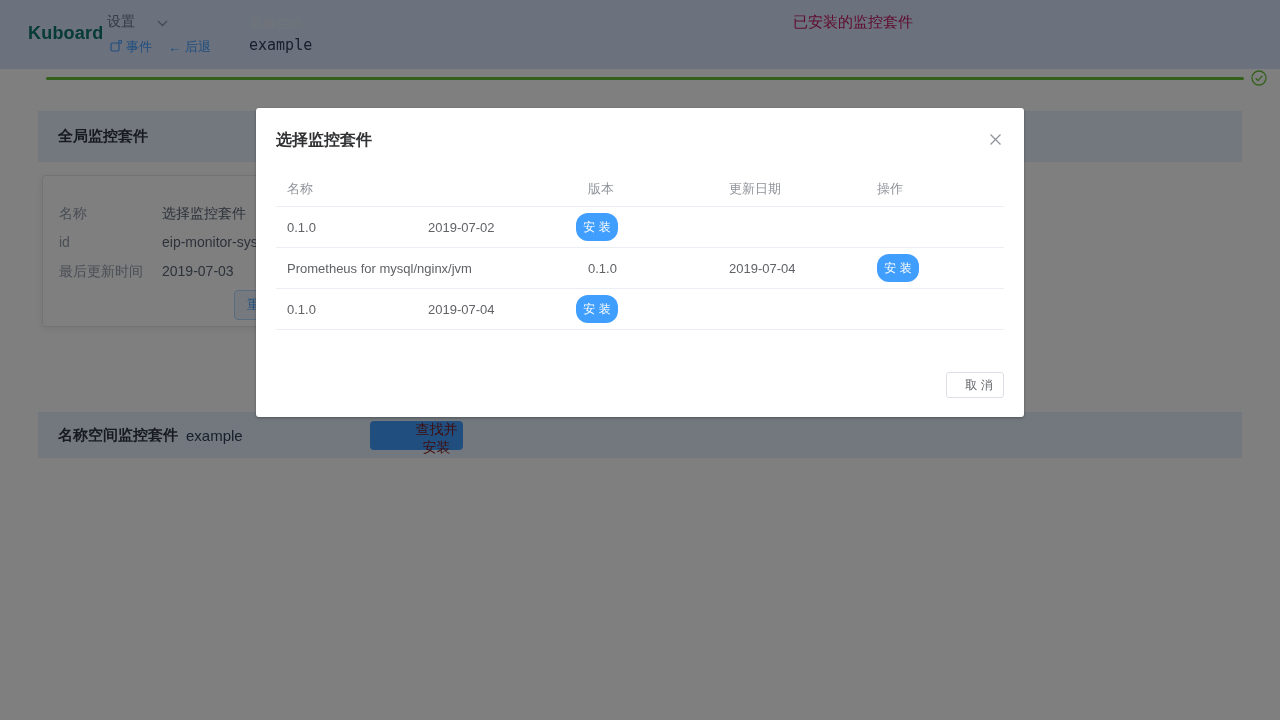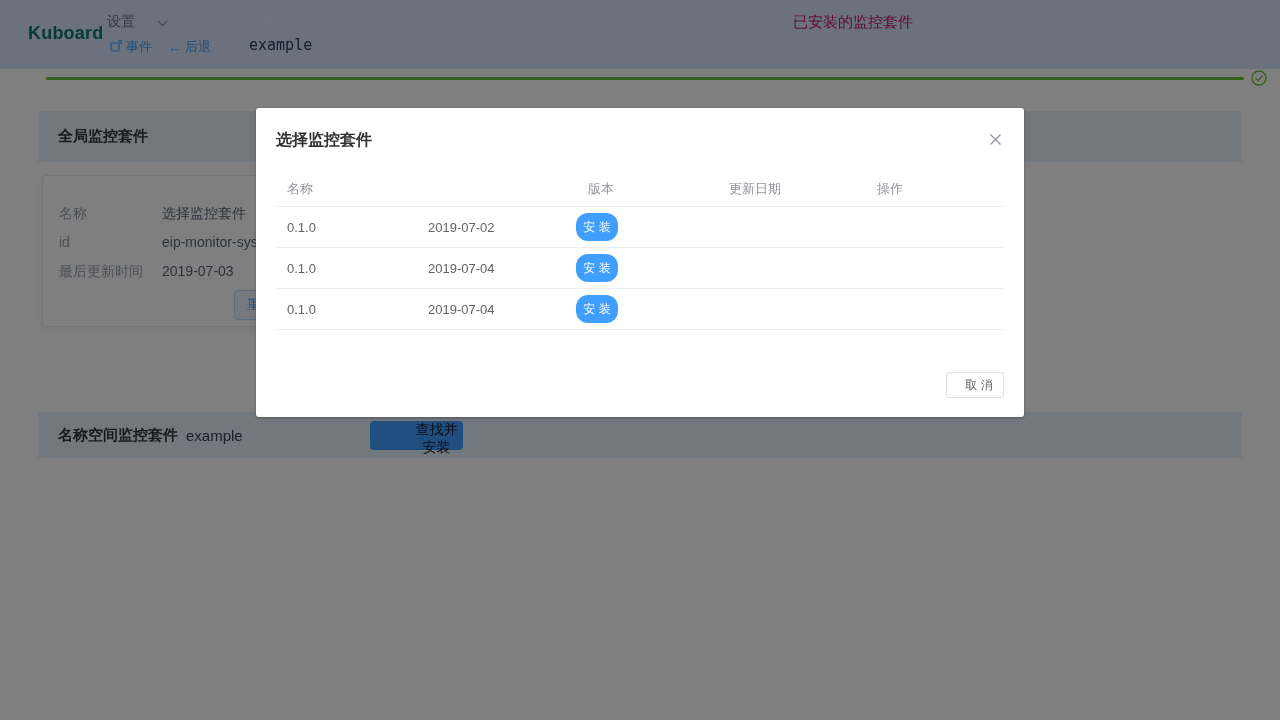--- a/index.html
+++ b/index.html
@@ -21,21 +21,21 @@
   .page-title { position:absolute; left:793px; top:13px; font-size:15px; color:#be185d; }
   
   .progress-line { position:absolute; left:46px; top:77px; width:1198px; height:3px; background:#67C23A; border-radius:2px; }
   .progress-check { position:absolute; left:1251px; top:70px; width:16px; height:16px; }
   
   .section-bar { position:absolute; left:38px; width:1204px; background:#e4f0fa; display:flex; align-items:center; padding:0 20px; }
   .bar-global { top:111px; height:51px; }
   .bar-ns { top:412px; height:46px; }
   .section-title { font-size:15px; font-weight:700; color:#2f3440; }
   .ns-inline { font-size:15px; color:#32405a; margin-left:8px; }
-  .find-install-btn { position:absolute; left:332px; top:9px; width:93px; height:29px; background:#409EFF; color:#0f172a; border:none; border-radius:4px; font-size:14px; font-family:inherit; cursor:pointer;padding-left:40px; }
+  .find-install-btn { position:absolute; left:332px; top:9px; width:93px; height:29px; background:#409EFF; color:#7f1d1d; border:none; border-radius:4px; font-size:14px; font-family:inherit; cursor:pointer;padding-left:40px; }
   
   .card { position:absolute; left:42px; top:175px; width:560px; height:152px; background:#fff; border:1px solid #e4e7ed; border-radius:4px; box-shadow:0 2px 8px rgba(0,0,0,.08); padding:27px 16px 0 16px; }
   .field-row { display:flex; margin-bottom:9px; font-size:14px; line-height:20px; }
   .field-label { width:103px; color:#949caa; }
   .field-value { color:#5a6474; white-space:nowrap; }
   .reinstall-btn { position:absolute; left:191px; top:114px; width:110px; height:30px; background:#ecf5ff; border:1px solid #b3d8ff; border-radius:4px; color:#409EFF; font-size:13px; font-family:inherit; text-align:left; padding-left:12px; cursor:pointer; white-space:nowrap; overflow:hidden; }
   
   .overlay { position:absolute; inset:0; background:rgba(0,0,0,.5); z-index:10; }
   
   .dialog { position:absolute; left:256px; top:108px; width:768px; height:309px; background:#fff; border-radius:3px; box-shadow:0 1px 3px rgba(0,0,0,.3); z-index:20; }
@@ -139,20 +139,21 @@
       <span class="c-date">更新日期</span>
       <span class="c-act">操作</span>
     </div>
 
     <div class="trow">
       <span class="c-ver">0.1.0</span>
       <span class="c-date">2019-07-02</span>
       <span class="c-act"><button class="install-btn">安 装</button></span>
     </div>
     <div class="trow">
+      <span class="c-name">Prometheus for mysql/nginx/jvm</span>
       <span class="c-ver">0.1.0</span>
       <span class="c-date">2019-07-04</span>
       <span class="c-act"><button class="install-btn">安 装</button></span>
     </div>
     <div class="trow">
       <span class="c-ver">0.1.0</span>
       <span class="c-date">2019-07-04</span>
       <span class="c-act"><button class="install-btn">安 装</button></span>
     </div>
   </div>

